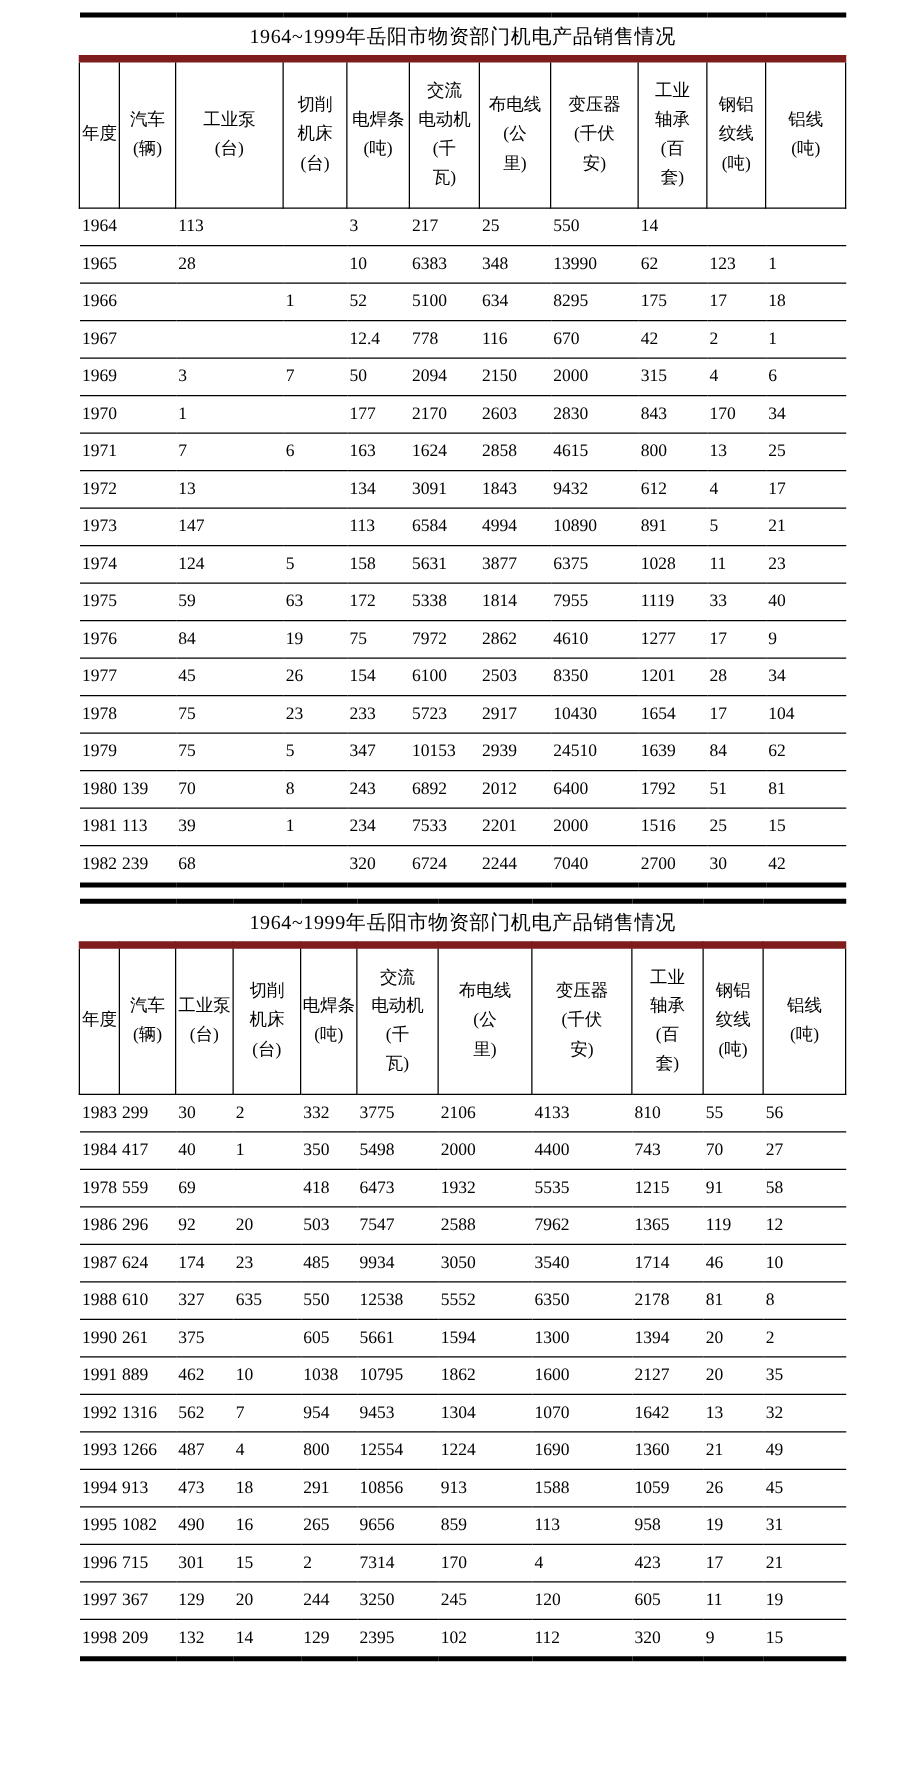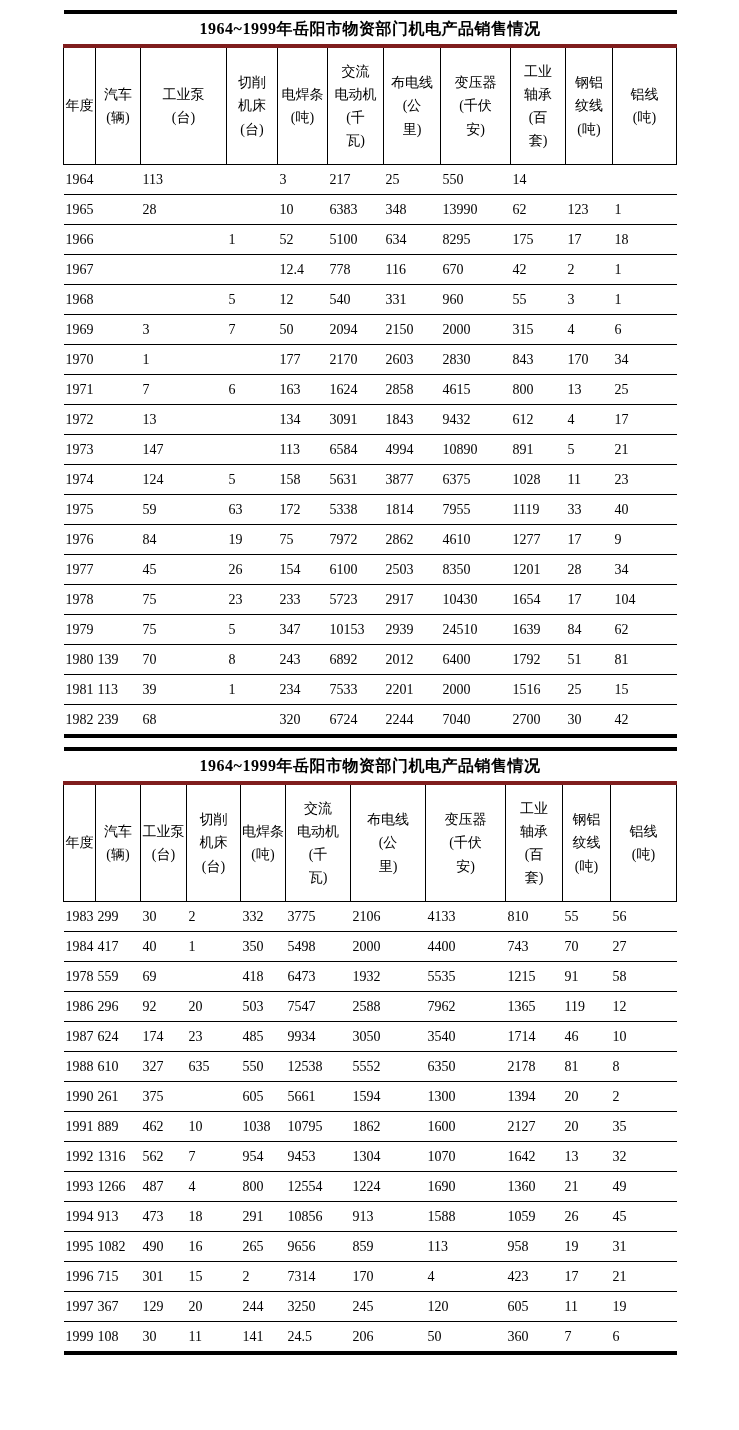--- a/index.html
+++ b/index.html
@@ -18,22 +18,22 @@
     border-collapse: collapse;
     table-layout: fixed;
     width: 613px;
     margin-left: 63px;
     border-top: 4px solid #000;
     border-bottom: 4px solid #000;
   }
   table.stat.first { margin-top: 10px; }
   table.stat.second { margin-top: 9px; }
   tr.title-row th {
-    border-bottom: 4px solid #7f1d1d;
-    font-weight: bold;
+    border-bottom: 6px solid #7f1d1d;
+    font-weight: normal;
     font-size: 16px;
     height: 30px;
     text-align: center;
     vertical-align: middle;
     padding: 0;
     letter-spacing: 0.5px;
   }
   tr.header-row th {
     border: 1px solid #000;
     border-top: none;
@@ -160,33 +160,20 @@
           <td></td>
           <td>12.4</td>
           <td>778</td>
           <td>116</td>
           <td>670</td>
           <td>42</td>
           <td>2</td>
           <td>1</td>
         </tr>
         <tr>
-          <td>1968</td>
-          <td></td>
-          <td></td>
-          <td>5</td>
-          <td>12</td>
-          <td>540</td>
-          <td>331</td>
-          <td>960</td>
-          <td>55</td>
-          <td>3</td>
-          <td>1</td>
-        </tr>
-        <tr>
           <td>1969</td>
           <td></td>
           <td>3</td>
           <td>7</td>
           <td>50</td>
           <td>2094</td>
           <td>2150</td>
           <td>2000</td>
           <td>315</td>
           <td>4</td>
@@ -591,28 +578,28 @@
           <td>20</td>
           <td>244</td>
           <td>3250</td>
           <td>245</td>
           <td>120</td>
           <td>605</td>
           <td>11</td>
           <td>19</td>
         </tr>
         <tr>
-          <td>1999</td>
-          <td>108</td>
-          <td>30</td>
-          <td>11</td>
-          <td>141</td>
-          <td>24.5</td>
-          <td>206</td>
-          <td>50</td>
-          <td>360</td>
-          <td>7</td>
-          <td>6</td>
+          <td>1998</td>
+          <td>209</td>
+          <td>132</td>
+          <td>14</td>
+          <td>129</td>
+          <td>2395</td>
+          <td>102</td>
+          <td>112</td>
+          <td>320</td>
+          <td>9</td>
+          <td>15</td>
         </tr>
       </tbody>
   </table>
 
 </div>
 
 </body></html>

